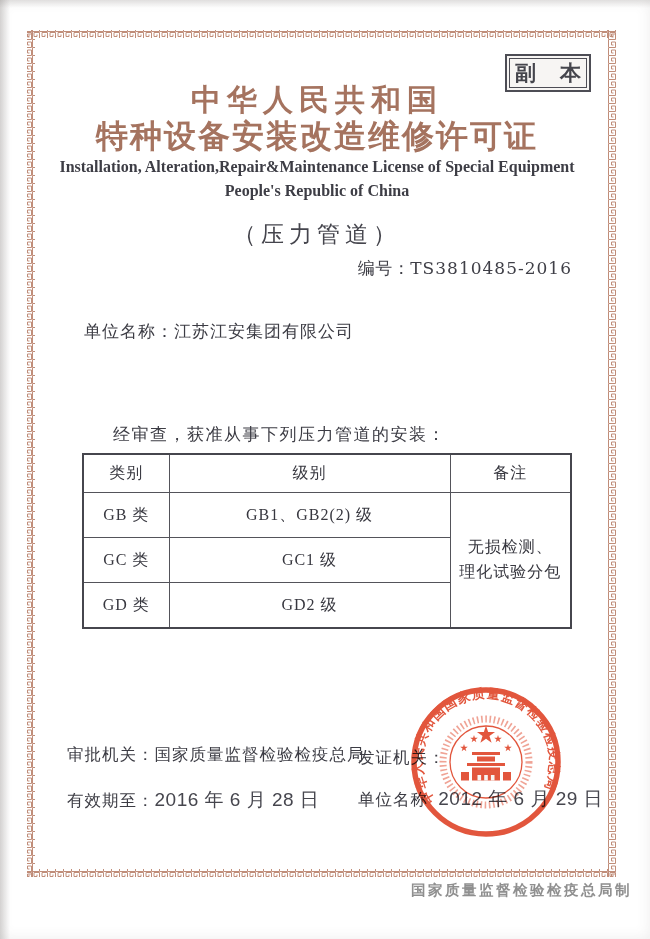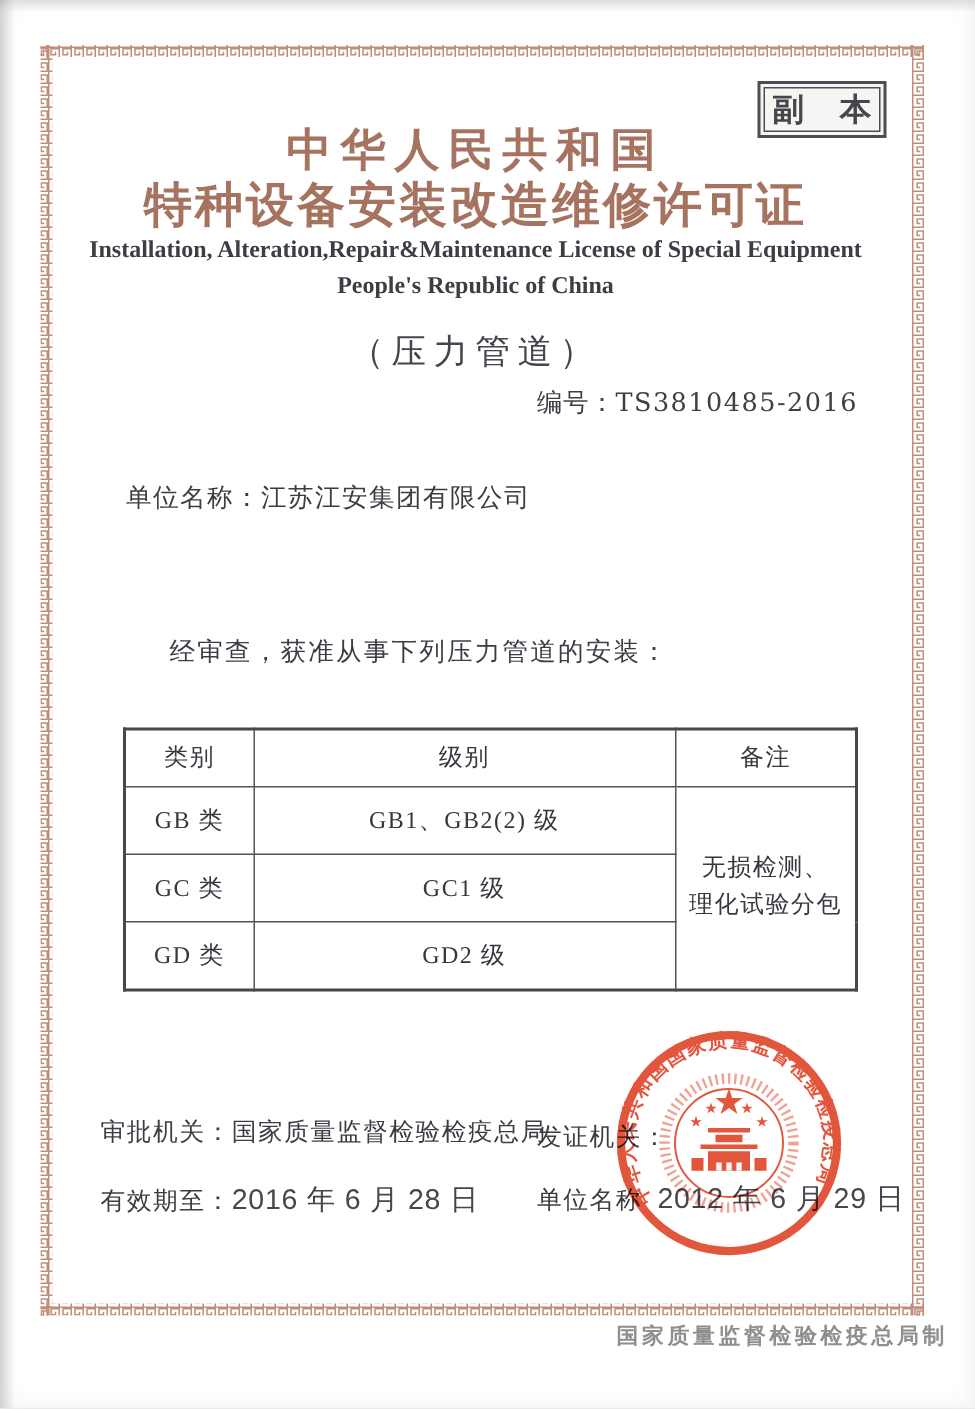--- a/index.html
+++ b/index.html
@@ -46,21 +46,20 @@
   .field-line{position:absolute;font-size:17px;color:#3c3c44;
     font-family:"Liberation Serif","DejaVu Serif",serif;letter-spacing:1px;white-space:nowrap;}
   .f-name{left:84px;top:320px;}
   .f-addr{left:86px;top:355px;}
   .f-intro{left:113px;top:423px;letter-spacing:1.5px;}
 
   table.lic{
     position:absolute;left:82px;top:453px;width:488px;
     border-collapse:collapse;table-layout:fixed;
     font-family:"Liberation Serif","DejaVu Serif",serif;
-    margin-top:32px;
   }
   table.lic td,table.lic th{
     border:1px solid #53535a;text-align:center;vertical-align:middle;
     font-size:16px;font-weight:normal;color:#37373f;padding:0;letter-spacing:1px;
   }
   table.lic{border:2px solid #46464d;}
   table.lic th{height:37px;}
   table.lic td{height:44px;}
   td.remark{text-align:left;padding-left:12px;line-height:1.55;font-size:16px;}
   td.remark span{display:block;}

